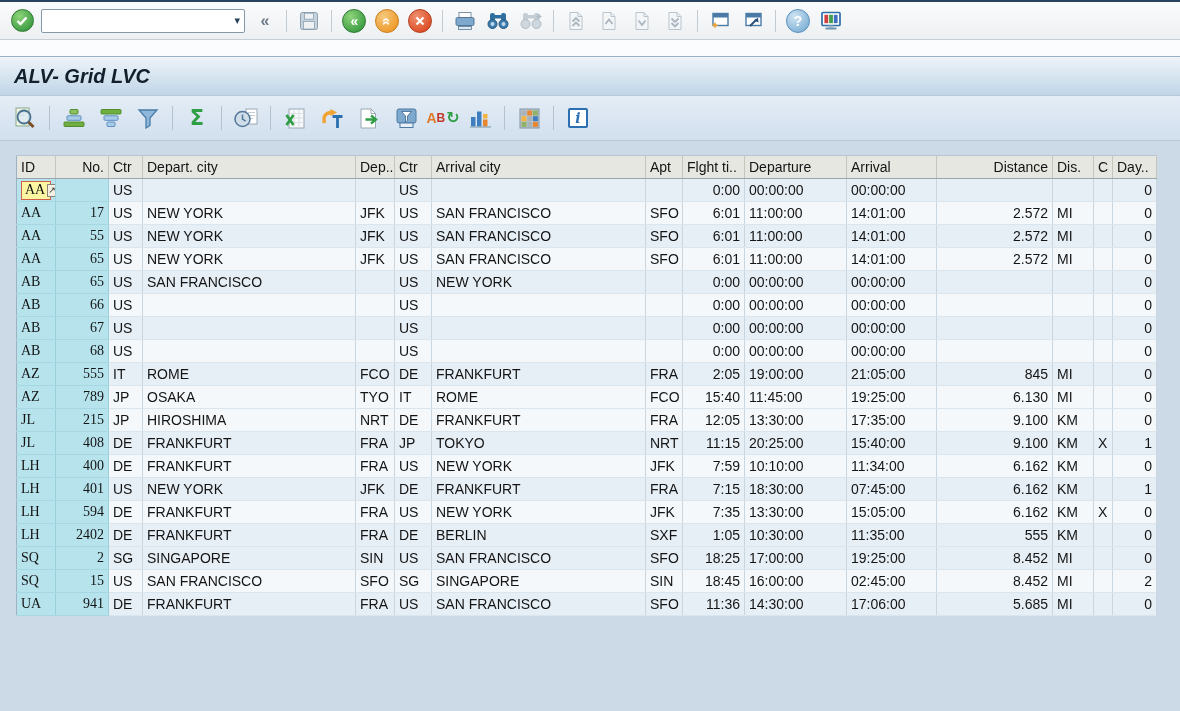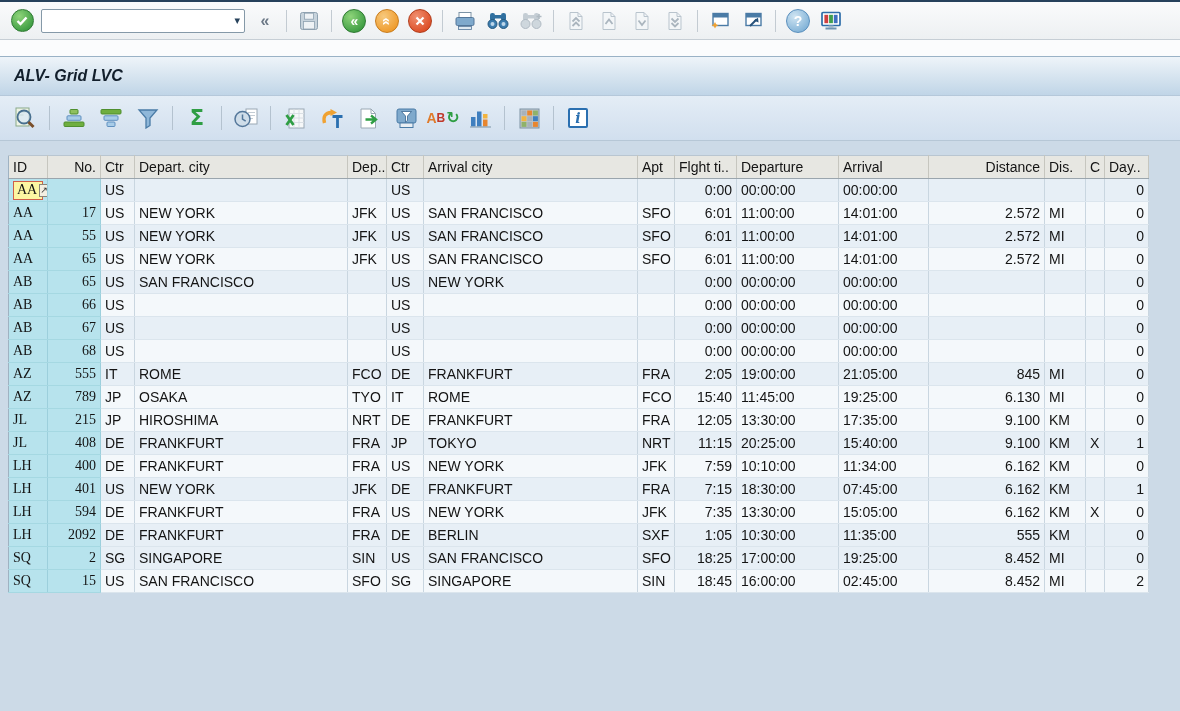--- a/index.html
+++ b/index.html
@@ -30,34 +30,34 @@
   .cmd-field input { flex:1; border:none; outline:none; height:18px; min-width:0;
                      font:13px "Liberation Sans",sans-serif; background:transparent; }
   .cmd-drop { color:#27425c; font-size:11px; padding-left:3px; cursor:default; }
   .gly { display:inline-flex; align-items:center; justify-content:center; }
 
   
   .gap-band { height:16px; background:#fbfcfd; }
   .title-band { height:40px; display:flex; align-items:center; padding-left:14px;
     background:linear-gradient(#eef4f9,#c0d5e7);
     border-top:1px solid #9ab2c6; border-bottom:1px solid #b5c8da; }
-  .app-title { font-size:16px; font-weight:bold; font-style:italic; color:#121f2c; }
+  .app-title { font-size:20px; font-weight:bold; font-style:italic; color:#121f2c; }
 
   
   .alv-toolbar { height:45px; display:flex; align-items:center; gap:7px; padding-left:10px;
     background:linear-gradient(#e4edf6,#d1dfee); border-bottom:1px solid #b6c7d6; }
   .aico { display:inline-flex; align-items:center; justify-content:center;
           width:30px; height:30px; cursor:default; }
   .asep { width:1px; height:24px; background:#b4c2cf; margin:0 2px; flex:0 0 auto; }
   .info-box { width:20px; height:20px; background:#fff; border:2px solid #2a6fb0; border-radius:2px;
               display:inline-flex; align-items:center; justify-content:center; }
   .info-box i { font:bold italic 14px "DejaVu Serif", serif; color:#2a6fb0; }
 
   
-  .grid-wrap { margin:14px 0 0 8px;border-radius:31px; }
+  .grid-wrap { margin:14px 0 0 16px;border-radius:31px; }
   table.alv { border-collapse:collapse; table-layout:fixed; width:1140px;
               border-left:1px solid #9fb2c2; border-top:1px solid #b9c6d1; }
   table.alv th, table.alv td {
     height:23px; padding:0 4px; font-size:14px; color:#141414;
     white-space:nowrap; overflow:hidden; font-weight:normal;
   }
   table.alv th { background:#e7e7e2; border-right:1px solid #c6c6bf;
                  border-bottom:1px solid #9aa5ad; text-align:left; }
   table.alv td { border-right:1px solid #c9d6e0; border-bottom:1px solid #dbe5ed; }
   tr.stripe-a td { background:#f4f8fb; }
@@ -621,21 +621,21 @@
             <td class="al-r">7:35</td>
             <td class="al-l">13:30:00</td>
             <td class="al-l">15:05:00</td>
             <td class="al-r">6.162</td>
             <td class="al-l">KM</td>
             <td class="al-l">X</td>
             <td class="al-r">0</td>
           </tr>
           <tr class="stripe-b">
             <td class="al-l keycell">LH</td>
-            <td class="al-r keycell">2092</td>
+            <td class="al-r keycell">2402</td>
             <td class="al-l">DE</td>
             <td class="al-l">FRANKFURT</td>
             <td class="al-l">FRA</td>
             <td class="al-l">DE</td>
             <td class="al-l">BERLIN</td>
             <td class="al-l">SXF</td>
             <td class="al-r">1:05</td>
             <td class="al-l">10:30:00</td>
             <td class="al-l">11:35:00</td>
             <td class="al-r">555</td>
@@ -670,17 +670,34 @@
             <td class="al-l">SINGAPORE</td>
             <td class="al-l">SIN</td>
             <td class="al-r">18:45</td>
             <td class="al-l">16:00:00</td>
             <td class="al-l">02:45:00</td>
             <td class="al-r">8.452</td>
             <td class="al-l">MI</td>
             <td class="al-l"></td>
             <td class="al-r">2</td>
           </tr>
+          <tr class="stripe-b">
+            <td class="al-l keycell">UA</td>
+            <td class="al-r keycell">941</td>
+            <td class="al-l">DE</td>
+            <td class="al-l">FRANKFURT</td>
+            <td class="al-l">FRA</td>
+            <td class="al-l">US</td>
+            <td class="al-l">SAN FRANCISCO</td>
+            <td class="al-l">SFO</td>
+            <td class="al-r">11:36</td>
+            <td class="al-l">14:30:00</td>
+            <td class="al-l">17:06:00</td>
+            <td class="al-r">5.685</td>
+            <td class="al-l">MI</td>
+            <td class="al-l"></td>
+            <td class="al-r">0</td>
+          </tr>
         </tbody>
       </table>
   </div>
 
 </div>
 
 </body></html>

